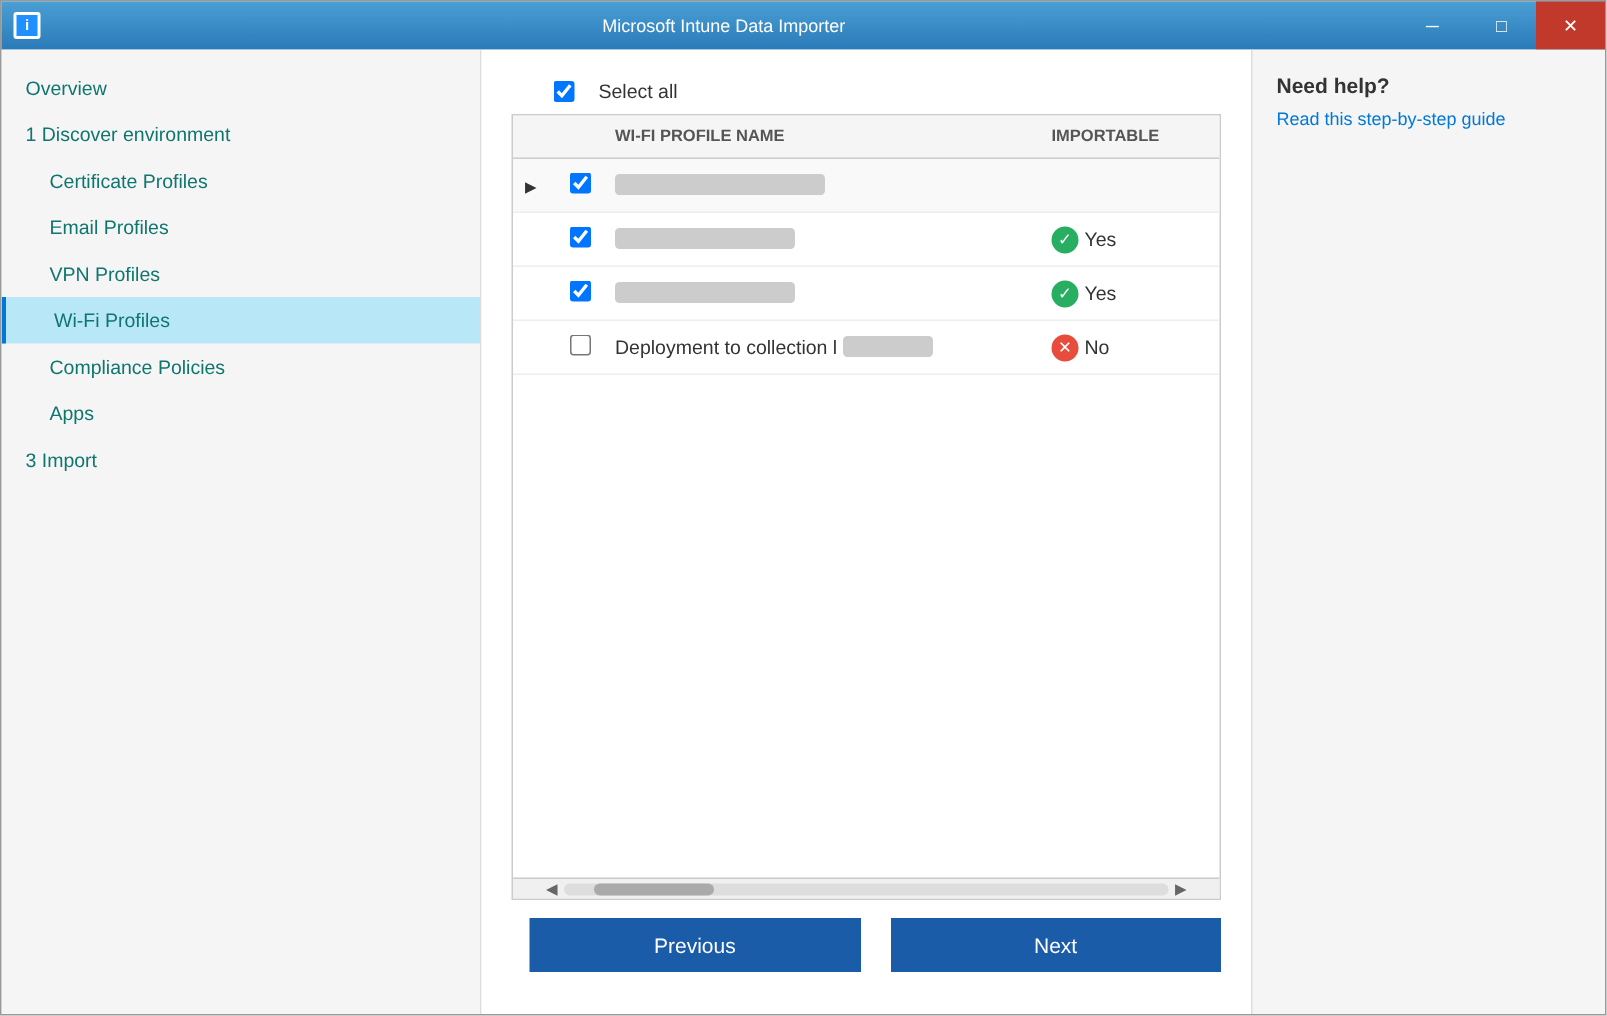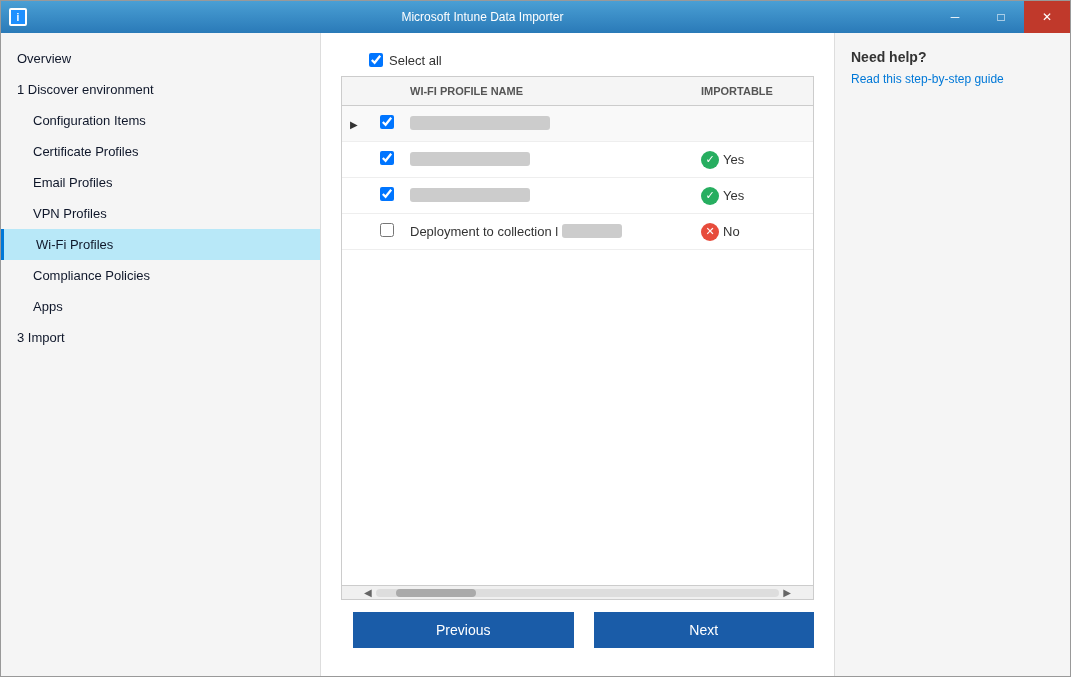--- a/index.html
+++ b/index.html
@@ -74,21 +74,21 @@
       width: 320px;
       background: #f5f5f5;
       border-right: 1px solid #ddd;
       padding: 10px 0;
       flex-shrink: 0;
       overflow-y: auto;
     }
     .sidebar-item {
       padding: 8px 16px;
       cursor: pointer;
-      color: #0f172a;
+      color: #0f766e;
       font-size: 13px;
     }
     .sidebar-item.active {
       background: #b8e8f8;
       border-left: 3px solid #0078d7;
     }
     .sidebar-item.sub-item {
       padding-left: 32px;
     }
     .main-content {
@@ -100,23 +100,23 @@
       overflow: hidden;
     }
     .page-title {
       font-size: 22px;
       color: #333;
       margin-bottom: 16px;
       font-weight: 300;
     }
     .select-all-row {
       display: flex;
-      align-items: flex-start;
+      align-items: flex-end;
       margin-bottom: 8px;
-      gap: 6px;
+      gap: 16px;
       padding-left: 28px;
     }
     .select-all-label {
       font-size: 13px;
       color: #333;
     }
     .table-container {
       flex: 1;
       border: 1px solid #ccc;
       overflow: hidden;
@@ -300,23 +300,20 @@
   <div class="content-area">
 
     <div class="sidebar">
       <div class="sidebar-item">
         <span>Overview</span>
       </div>
       <div class="sidebar-item">
         <span>1  Discover environment</span>
       </div>
       <div class="sidebar-item sub-item">
-        <span>Configuration Items</span>
-      </div>
-      <div class="sidebar-item sub-item">
         <span>Certificate Profiles</span>
       </div>
       <div class="sidebar-item sub-item">
         <span>Email Profiles</span>
       </div>
       <div class="sidebar-item sub-item">
         <span>VPN Profiles</span>
       </div>
       <div class="sidebar-item sub-item active">
         <span>Wi-Fi Profiles</span>

